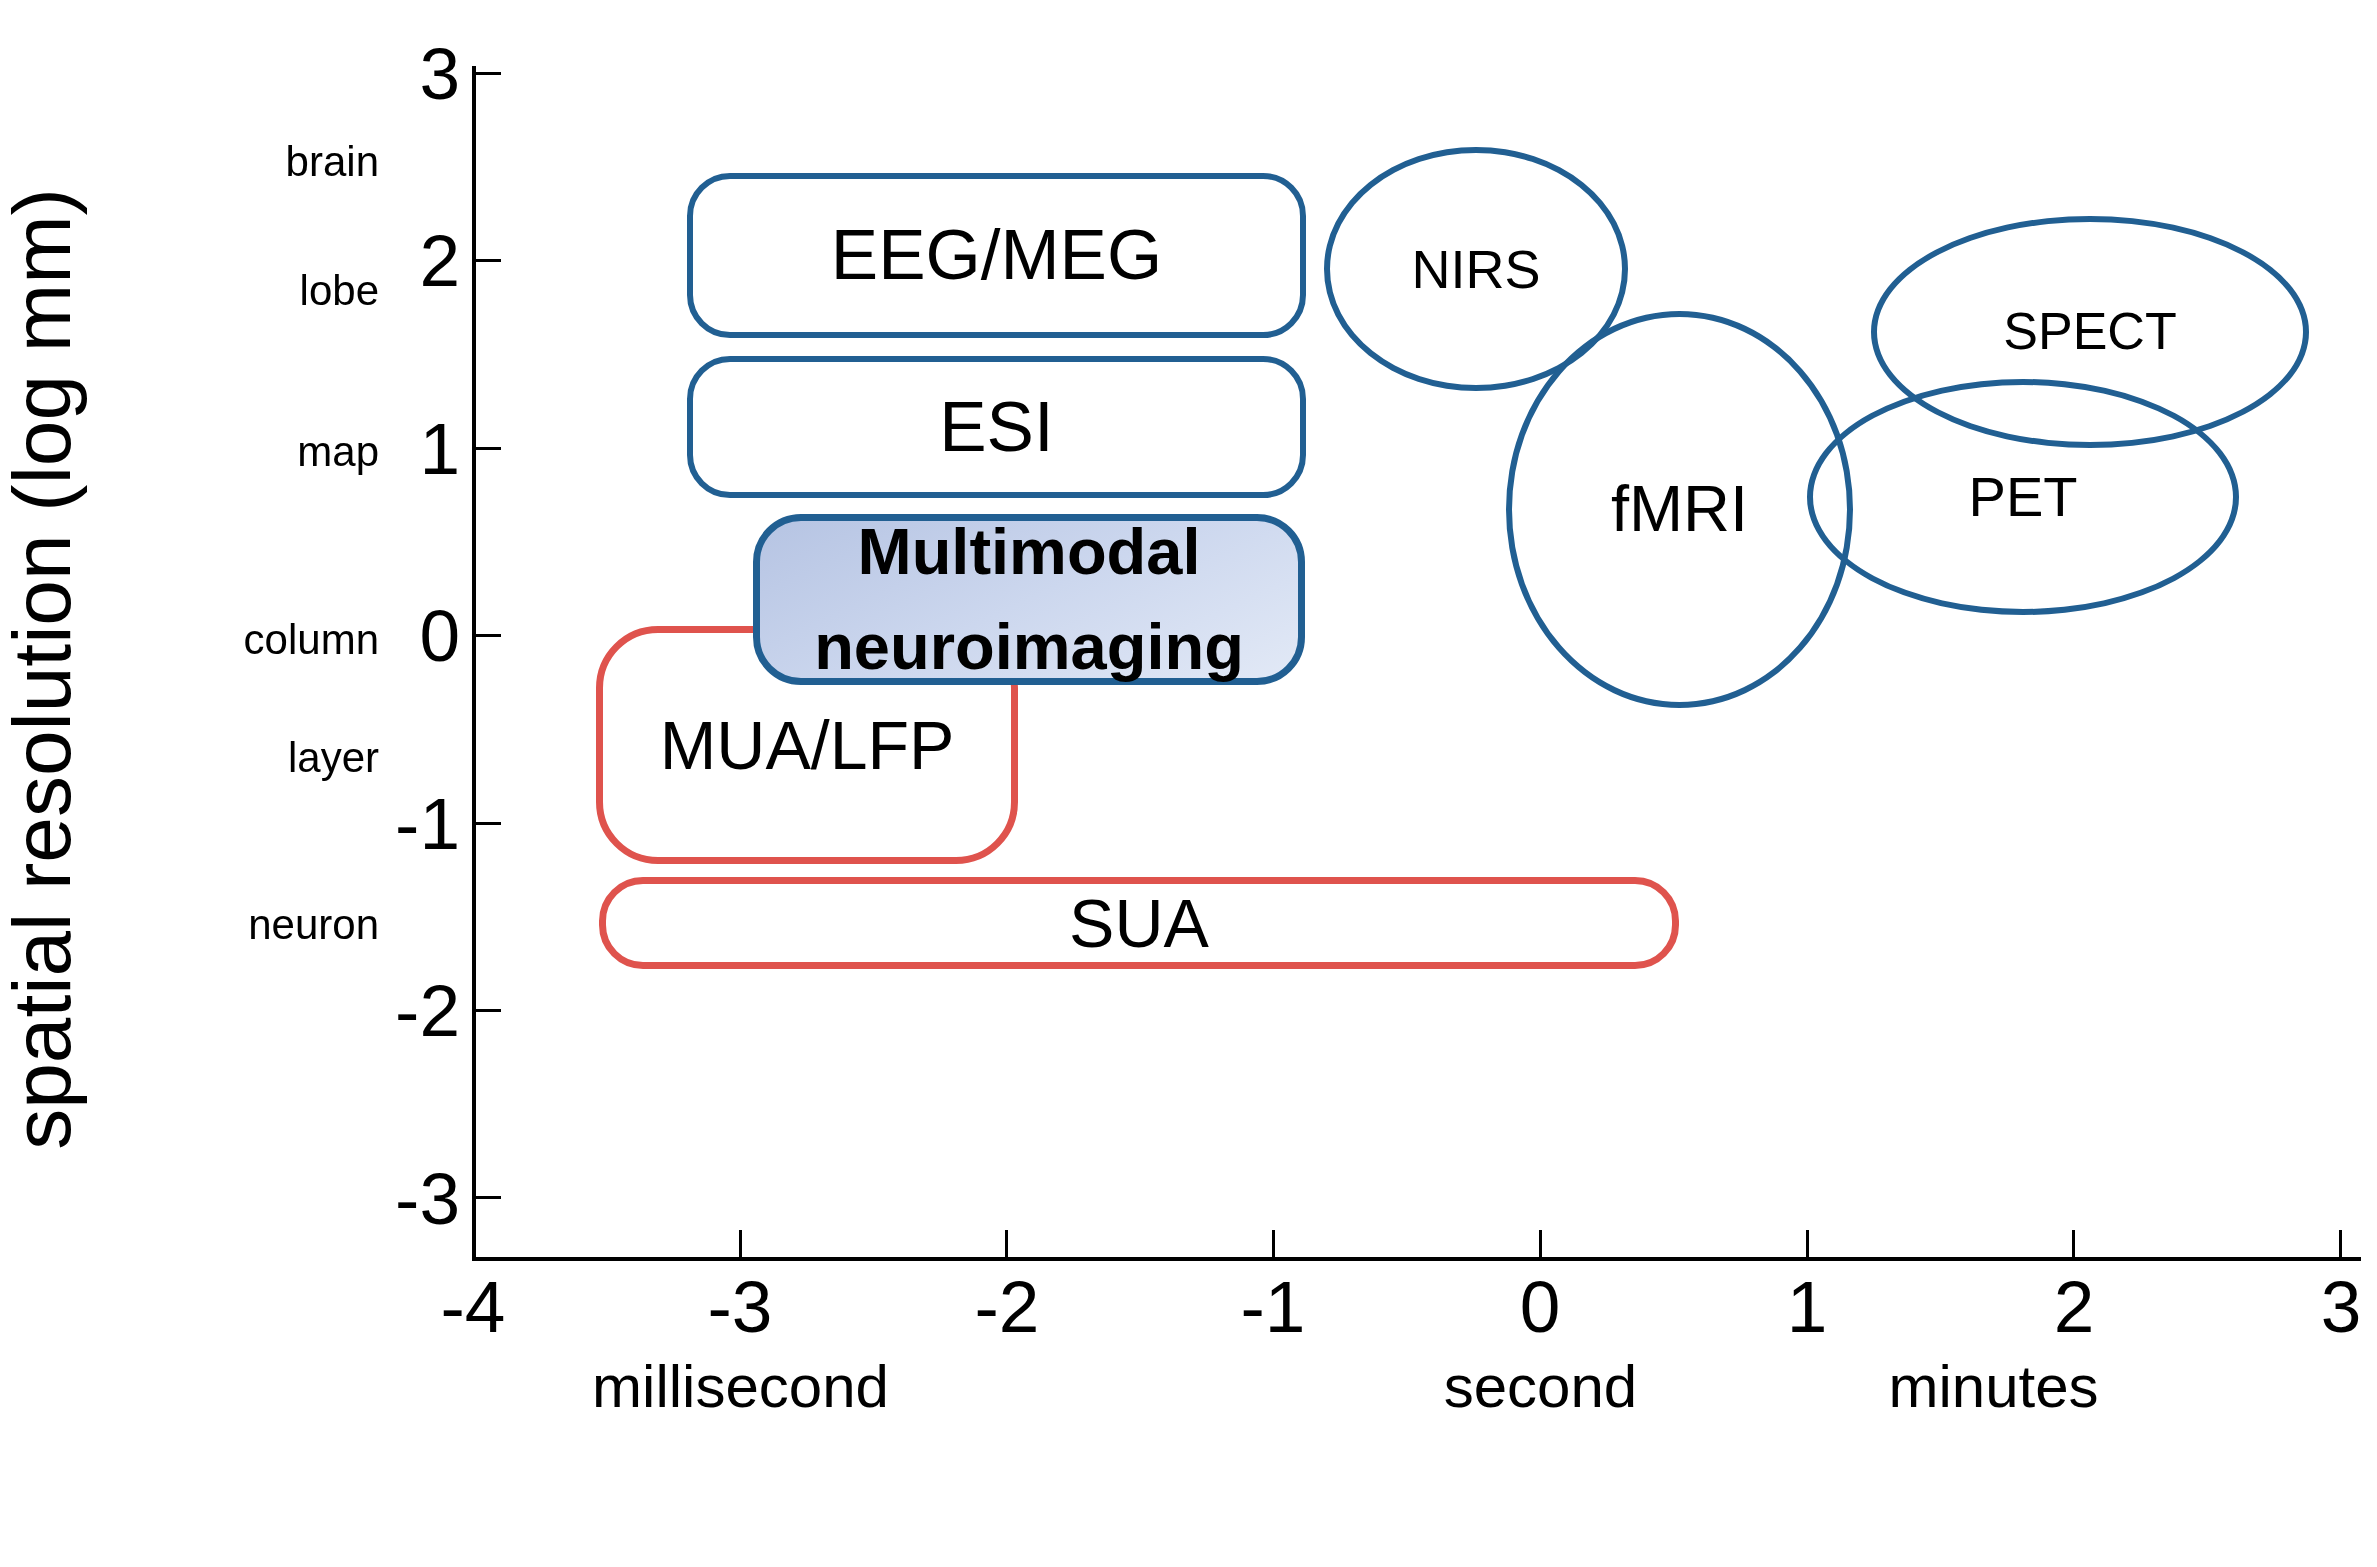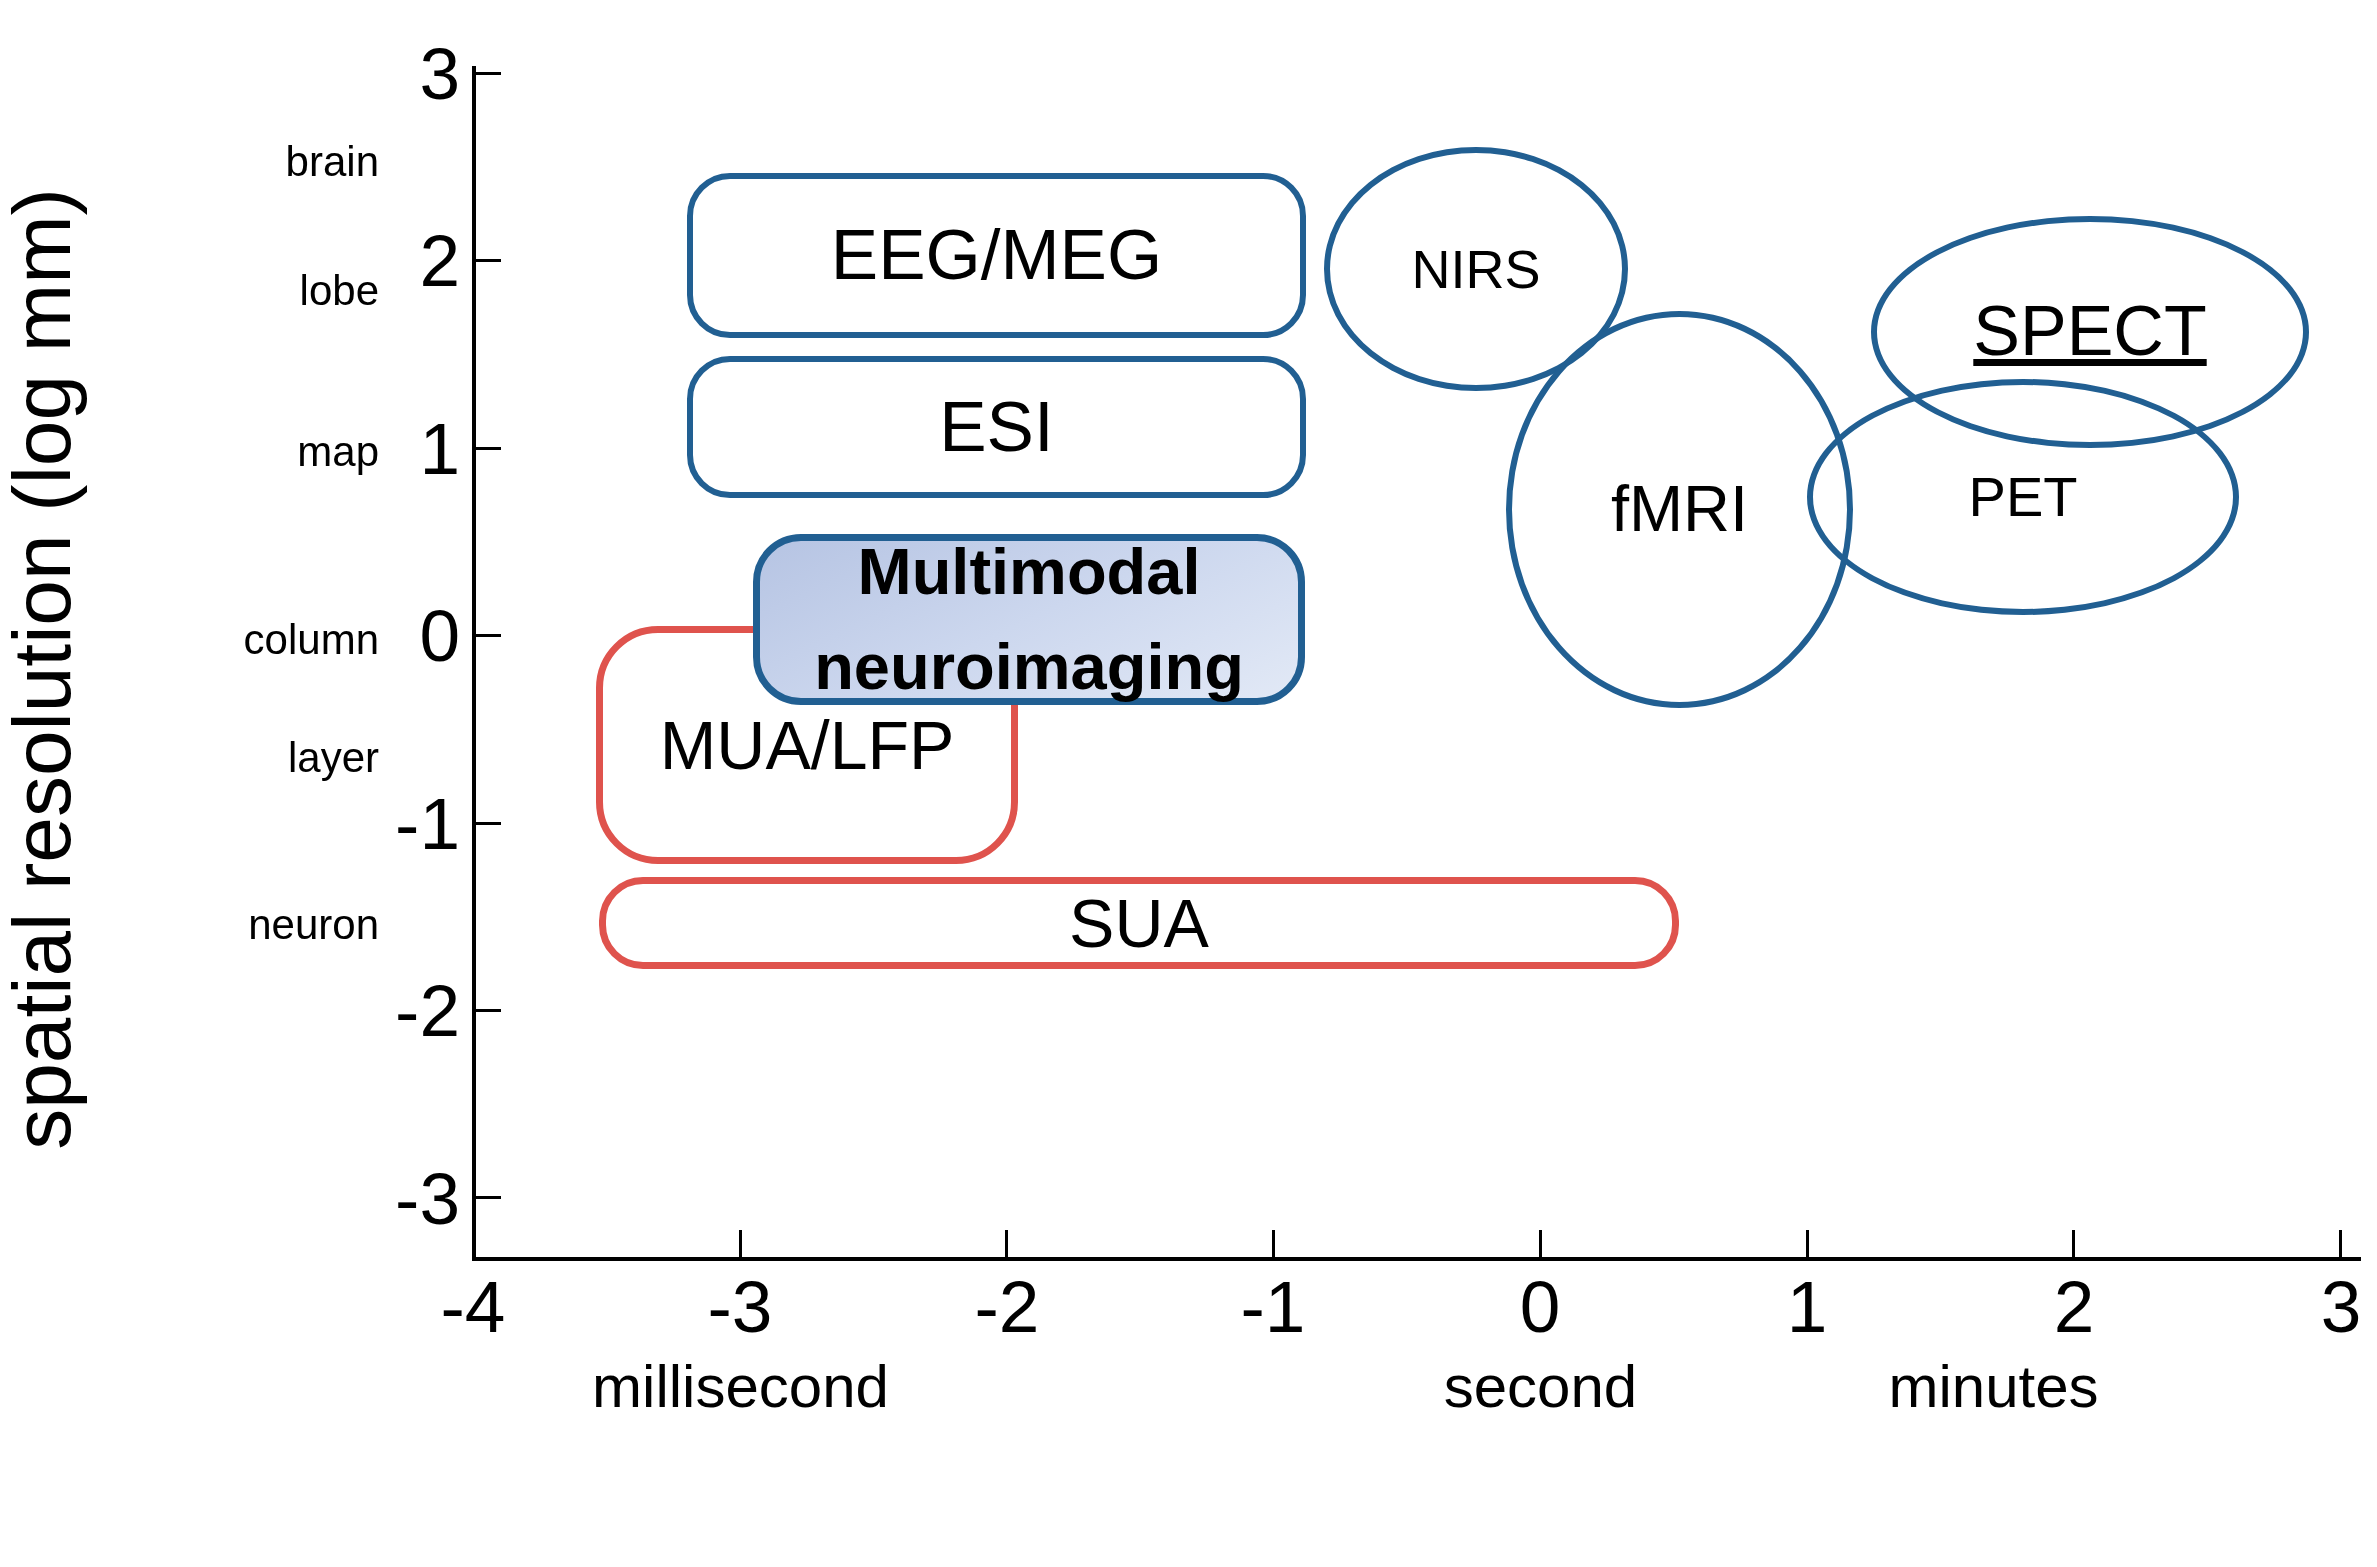--- a/index.html
+++ b/index.html
@@ -22,38 +22,38 @@
 <body>
 
 <div class="stage">
   <div id="plot">
       <div class="region" style="left: 596px; top: 626px; width: 422px; height: 238px; border: 7.3px solid rgb(223, 83, 77); border-radius: 62px;">
         <div class="region-label" style="font-size: 68px; line-height: 1.45;">MUA/LFP</div>
       </div>
       <div class="region" style="left: 599px; top: 877px; width: 1080px; height: 92px; border: 7.3px solid rgb(223, 83, 77); border-radius: 44px;">
         <div class="region-label" style="font-size: 68px; line-height: 1.45;">SUA</div>
       </div>
-      <div class="region" style="left: 753px; top: 514px; width: 552px; height: 171px; border: 7.3px solid rgb(33, 95, 146); border-radius: 48px; background: linear-gradient(155deg, rgb(182, 196, 227) 0%, rgb(204, 215, 238) 50%, rgb(226, 233, 246) 100%); margin-top: 20px;">
+      <div class="region" style="left: 753px; top: 514px; width: 552px; height: 171px; border: 7.3px solid rgb(33, 95, 146); border-radius: 48px; background: linear-gradient(155deg, rgb(182, 196, 227) 0%, rgb(204, 215, 238) 50%, rgb(226, 233, 246) 100%);">
         <div class="region-label" style="font-size: 65px; line-height: 1.45; font-weight: bold;">Multimodal
 neuroimaging</div>
       </div>
       <div class="region" style="left: 687px; top: 173px; width: 619px; height: 165px; border: 6.6px solid rgb(33, 95, 146); border-radius: 43px;">
         <div class="region-label" style="font-size: 71px; line-height: 1.45;">EEG/MEG</div>
       </div>
       <div class="region" style="left: 687px; top: 356px; width: 619px; height: 142px; border: 6.6px solid rgb(33, 95, 146); border-radius: 43px;">
         <div class="region-label" style="font-size: 71px; line-height: 1.45;">ESI</div>
       </div>
       <div class="region" style="left: 1324px; top: 147px; width: 304px; height: 244px; border: 6.6px solid rgb(33, 95, 146); border-radius: 50%;">
         <div class="region-label" style="font-size: 54px; line-height: 1.45;">NIRS</div>
       </div>
       <div class="region" style="left: 1506px; top: 311px; width: 347px; height: 397px; border: 6.6px solid rgb(33, 95, 146); border-radius: 50%;">
         <div class="region-label" style="font-size: 65px; line-height: 1.45;">fMRI</div>
       </div>
       <div class="region" style="left: 1871px; top: 216px; width: 438px; height: 232px; border: 6.6px solid rgb(33, 95, 146); border-radius: 50%;">
-        <div class="region-label" style="font-size: 70px; line-height: 1.45; text-decoration: underline;">SPECT</div>
+        <div class="region-label" style="font-size: 52px; line-height: 1.45;">SPECT</div>
       </div>
       <div class="region" style="left: 1807px; top: 379px; width: 432px; height: 236px; border: 6.6px solid rgb(33, 95, 146); border-radius: 50%;">
         <div class="region-label" style="font-size: 56px; line-height: 1.45;">PET</div>
       </div>
       <div class="axis-line" style="left: 472px; top: 66px; width: 3.7px; height: 1195px;"></div>
       <div class="axis-line" style="left: 472px; top: 1257px; width: 1889px; height: 3.7px;"></div>
       <div class="tick" style="left: 472px; top: 1230px; width: 2.9px; height: 28px;"></div>
       <div class="ticklabel xticklabel" style="left: 385px; top: 1266px; width: 176px; text-align: center;">-4</div>
       <div class="tick" style="left: 739px; top: 1230px; width: 2.9px; height: 28px;"></div>
       <div class="ticklabel xticklabel" style="left: 652px; top: 1266px; width: 176px; text-align: center;">-3</div>

